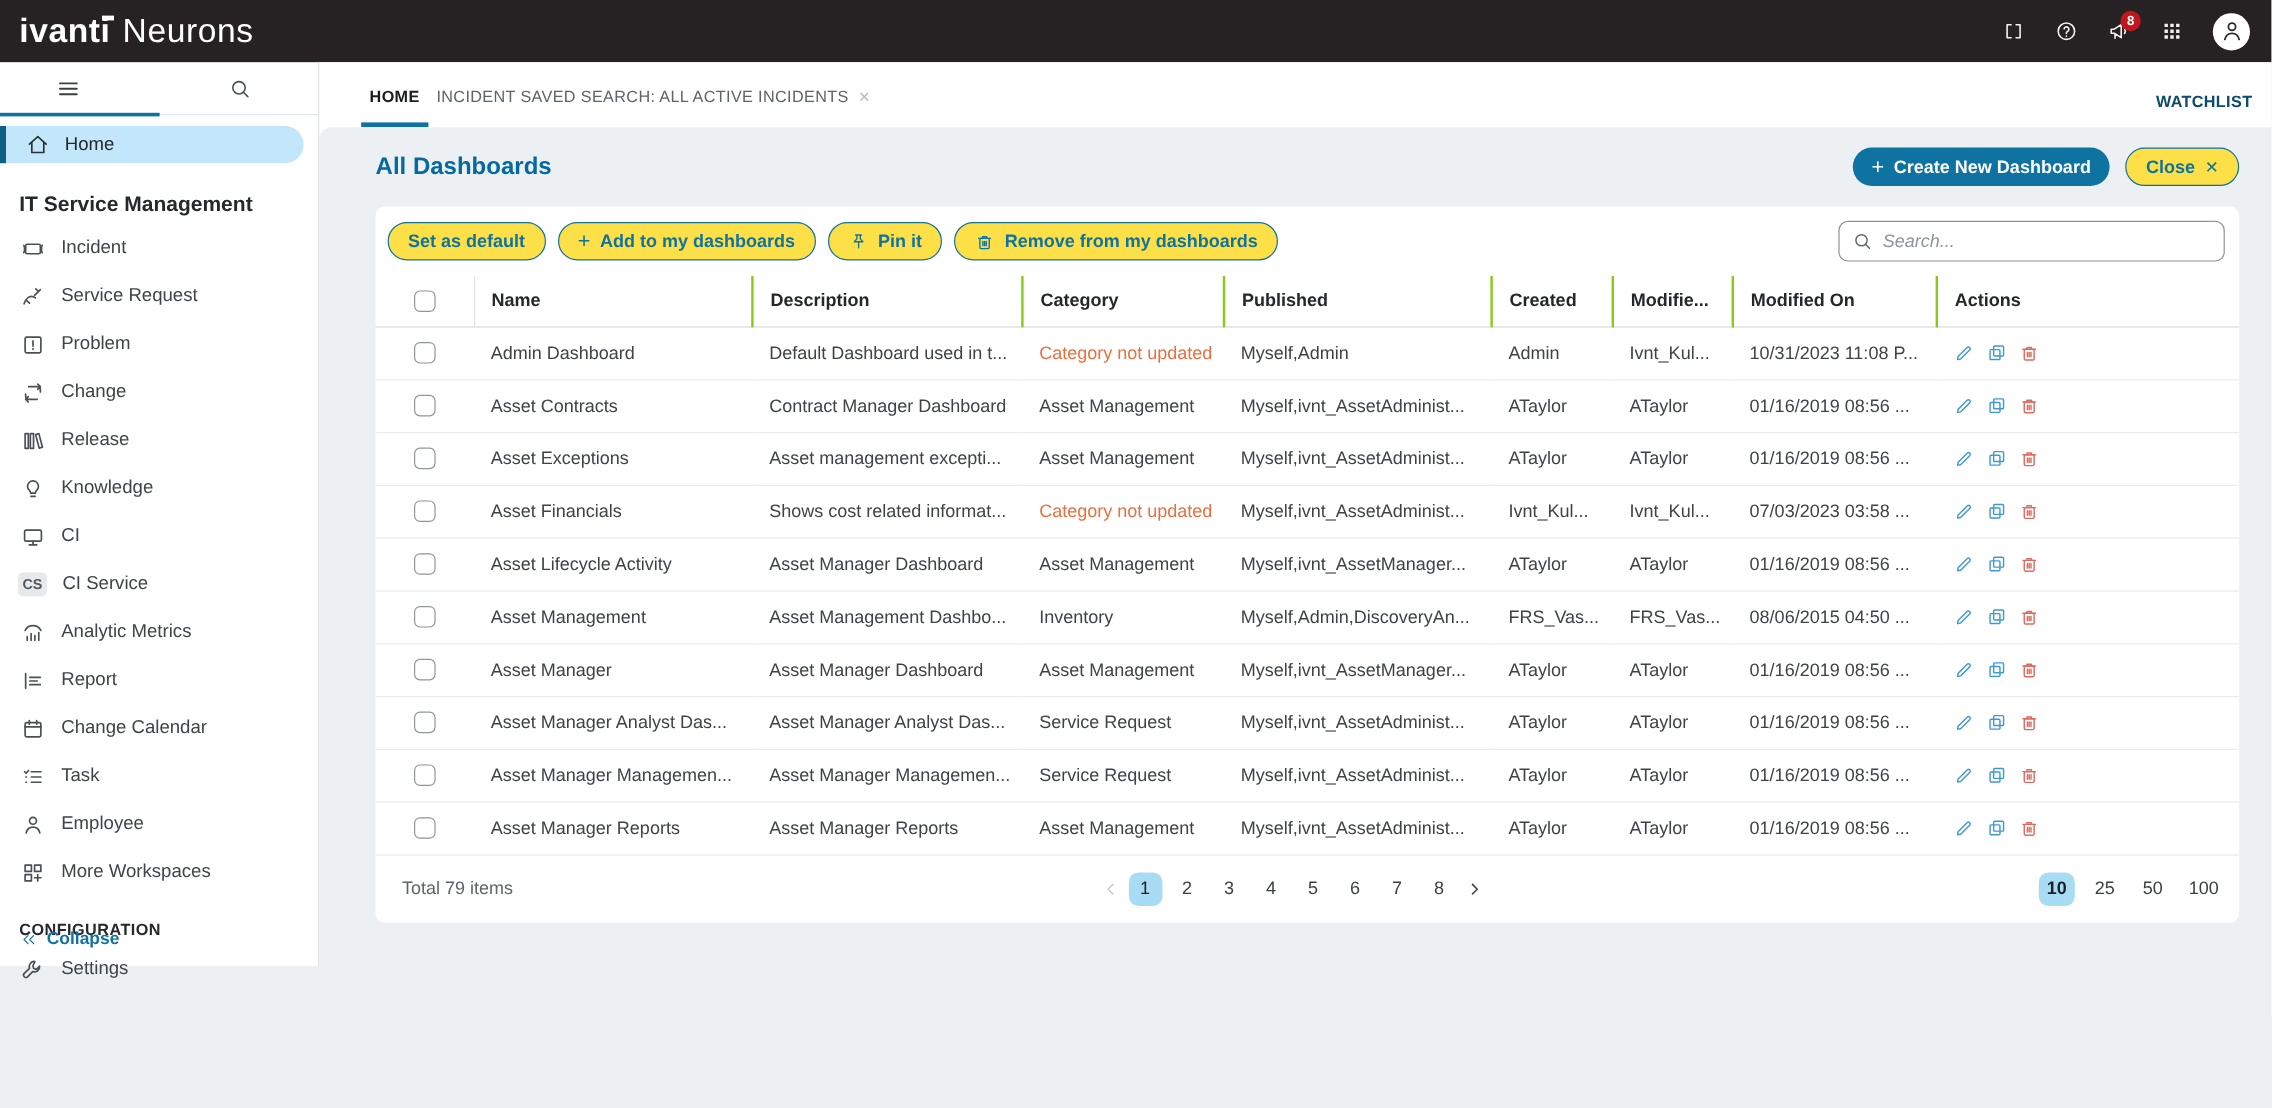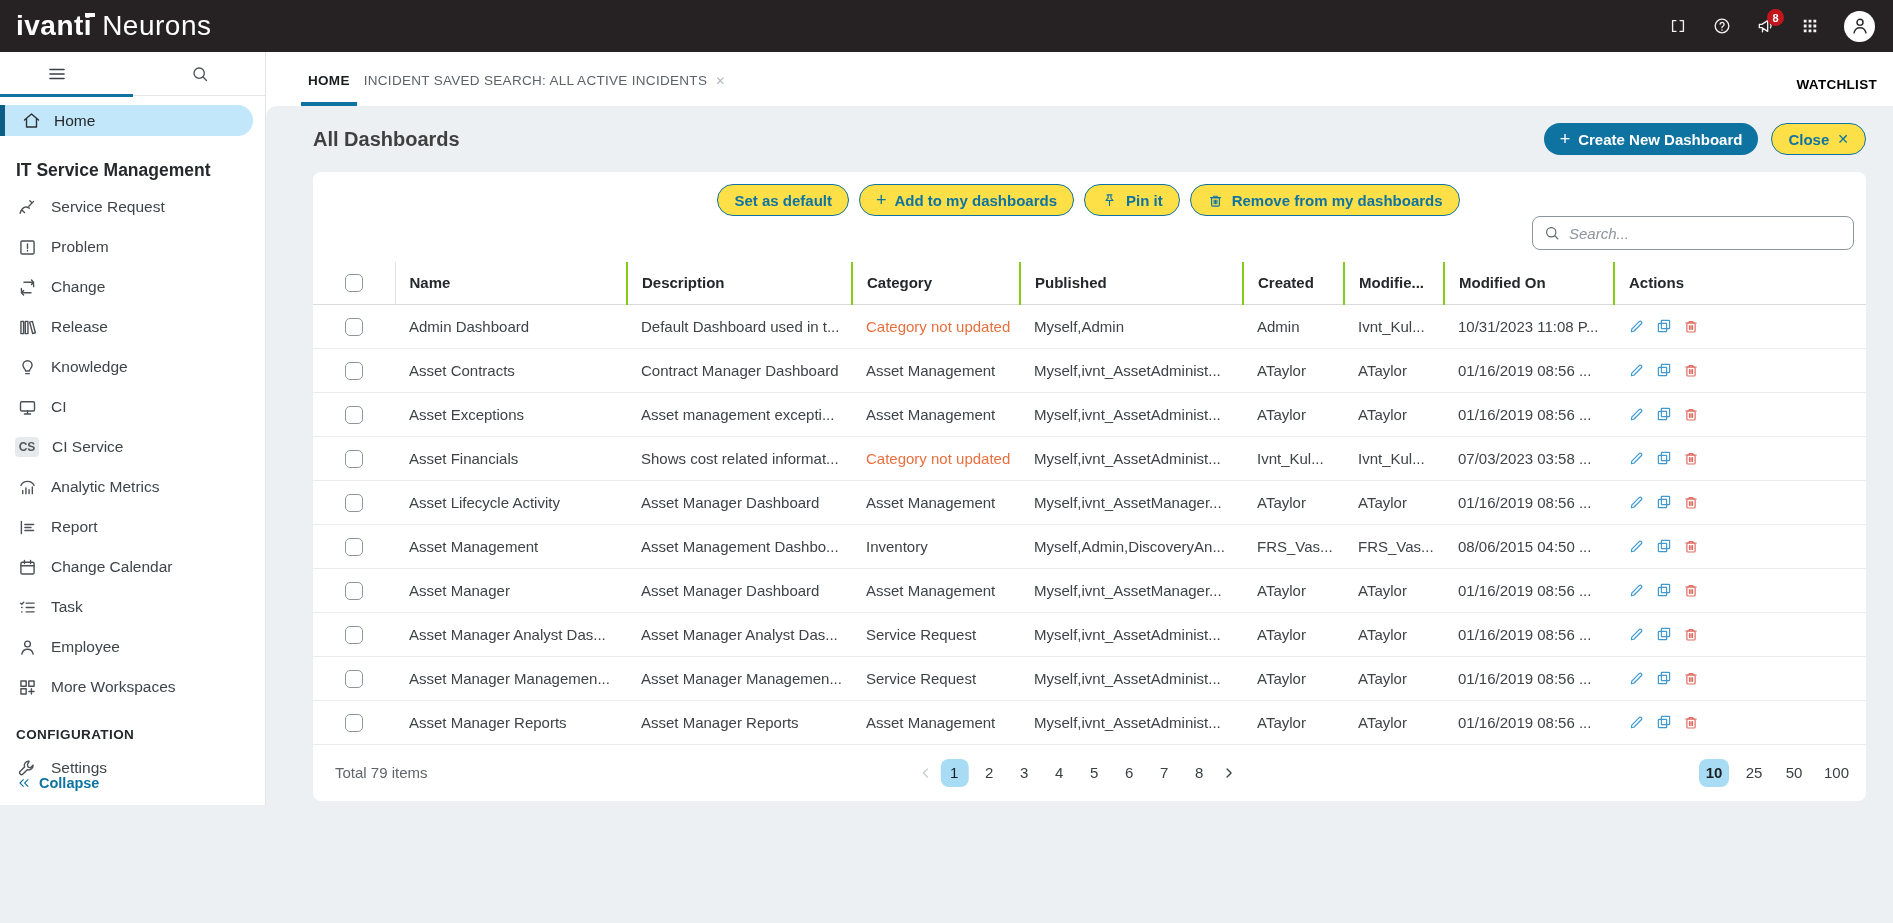--- a/index.html
+++ b/index.html
@@ -44,36 +44,36 @@
   .cs-badge { width:24px; height:20px; border-radius:4px; background:#e7eaec; color:#54595e; font-size:12px; font-weight:700; display:flex; align-items:center; justify-content:center; flex:none; margin-left:-2px; }
   .collapse { position:absolute; left:16px; bottom:14px; display:flex; align-items:center; gap:7px; color:#0f73a2; font-size:14.5px; font-weight:600; }
   .collapse svg { width:16px; height:16px; }
 
   
   .main { flex:1; display:flex; flex-direction:column; background:#fff; min-width:0; }
   .tabbar { height:54px; flex:none; background:#fff; display:flex; align-items:flex-end; padding:0 16px 0 35px; }
   .tab { display:flex; align-items:center; gap:8px; padding:0 7px 14px; font-size:13.5px; letter-spacing:.3px; color:#5d6368; border-bottom:4px solid transparent; }
   .tab.active { color:#1a1d1f; font-weight:700; border-bottom-color:#0f73a2; }
   .tab .x { color:#b4bac0; font-size:12px; }
-  .watchlist { margin-left:auto; padding-bottom:14px; color:#000000; font-size:13.5px; font-weight:700; letter-spacing:.3px; }
+  .watchlist { margin-left:auto; padding-bottom:14px; color:#0c4a6e; font-size:13.5px; font-weight:700; letter-spacing:.3px; }
 
   .panel { flex:1; background:#edf0f3; border-top-left-radius:10px; padding:17px 27px 0 47px; min-height:0; }
   .panel-header { display:flex; align-items:center; }
-  .page-title { font-size:20px; font-weight:700; color:#404040; }
+  .page-title { font-size:20px; font-weight:700; color:#0369a1; }
   .header-actions { margin-left:auto; display:flex; align-items:center; gap:13px; }
   .btn { display:flex; align-items:center; gap:8px; height:32px; border-radius:16px; padding:0 16px; font-size:15px; font-weight:700; }
   .btn-primary { background:#0f73a2; color:#fff; }
   .btn-outline { background:#fde047; border:1.5px solid #0f73a2; color:#0f73a2; }
   .btn .plus { font-size:18px; font-weight:400; line-height:1; }
   .btn .x { font-size:14px; }
   .btn svg { width:17px; height:17px; }
 
   
   .card { margin-top:17px; background:#fff; border-radius:8px; }
-  .card-toolbar { display:flex; align-items:center; padding:12px 12px 12px 10px;flex-direction:column; }
+  .card-toolbar { display:flex; align-items:center; padding:12px 12px 12px 10px; }
   .toolbar-left { display:flex; align-items:center; gap:10px; }
   .search-wrap { margin-left:auto; width:322px; height:34px; border:1.5px solid #8d949a; border-radius:8px; display:flex; align-items:center; padding:0 10px; gap:8px; background:#fff; }
   .search-wrap svg { width:18px; height:18px; color:#5f6569; flex:none; }
   .search-wrap input { border:none; outline:none; flex:1; font-size:15px; font-style:italic; color:#6d28d9; font-family:inherit; background:transparent; }
   .search-wrap input::placeholder { color:#8d949a; font-style:italic; }
 
   table { width:100%; border-collapse:collapse; table-layout:fixed; font-size:15px; }
   thead th { height:42px; text-align:left; font-weight:700; color:#24282b; padding:0 10px 0 14px; border-right:2px solid #84cc16; border-bottom:1px solid #d7dbde; white-space:nowrap; overflow:hidden; }
   thead th:last-child { border-right:none;margin-left:16px; }
   thead th.col-check { border-right:1px solid #e0e4e7; }
@@ -261,20 +261,26 @@
 
       <div class="home-item">
         <svg class="ic">
             <use href="#i-home"></use>
           </svg>
         <span class="lbl">Home</span>
       </div>
 
       <div class="side-section">IT Service Management</div>
 
+      <div class="nav-item">
+        <svg class="ic">
+            <use href="#i-ticket"></use>
+          </svg>
+        <span class="lbl">Incident</span>
+      </div>
       <div class="nav-item">
         <svg class="ic">
             <use href="#i-hand"></use>
           </svg>
         <span class="lbl">Service Request</span>
       </div>
       <div class="nav-item">
         <svg class="ic">
             <use href="#i-problem"></use>
           </svg>

